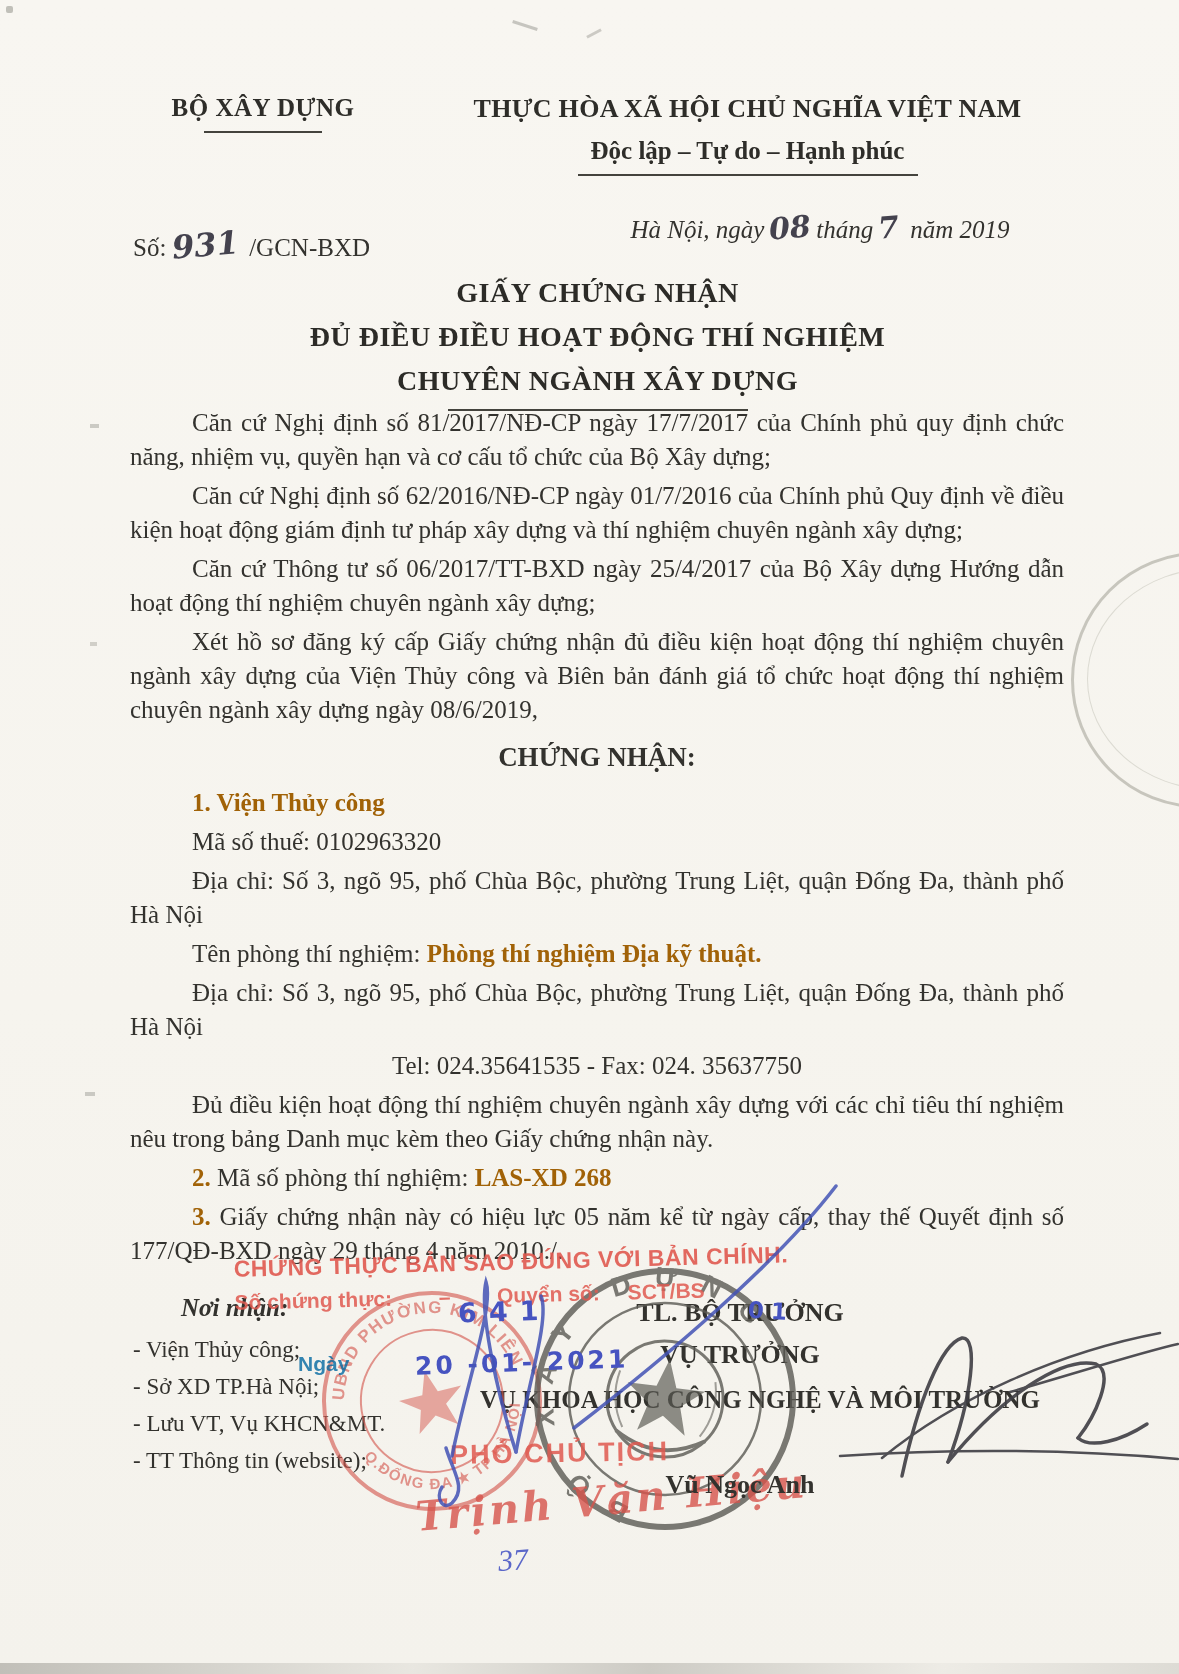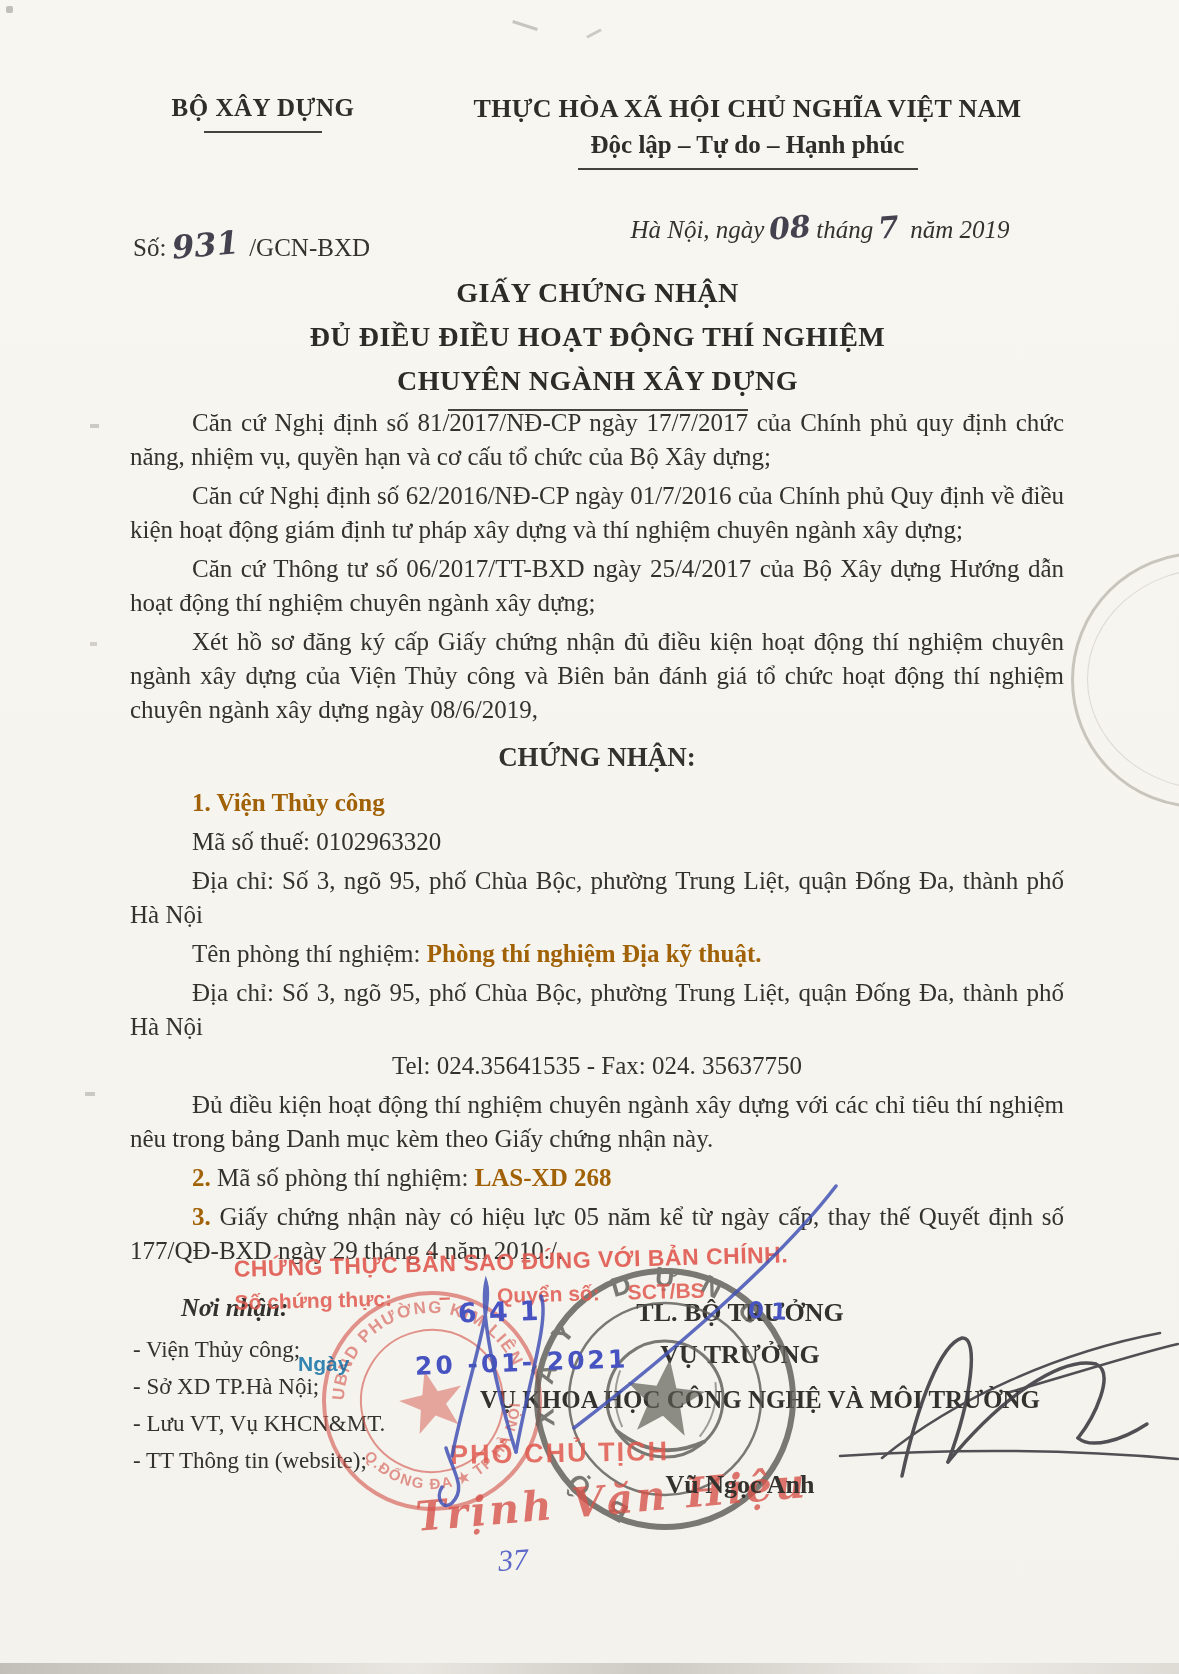--- a/index.html
+++ b/index.html
@@ -8,21 +8,21 @@
        font-family:"Liberation Serif","DejaVu Serif",serif;color:#33322e;}
   .abs{position:absolute;}
   .page{position:absolute;inset:0;}
   
   .hdr-left{left:118px;top:94px;width:290px;text-align:center;font-weight:bold;font-size:25px;letter-spacing:.5px;color:#2e2d29;}
   .rule{border-top:2px solid #44433d;height:0;margin:9px auto 0;}
   .rule.sm{width:118px;}
   .rule.md{width:340px;border-top-width:2.5px;}
   .hdr-right{left:415px;top:94px;width:665px;text-align:center;color:#2e2d29;}
   .hdr-right .l1{font-weight:bold;font-size:26px;letter-spacing:.3px;}
-  .hdr-right .l2{font-weight:bold;font-size:25px;margin-top:7px;}
+  .hdr-right .l2{font-weight:bold;font-size:25px;margin-top:13px;}
   .doc-no{left:133px;top:226px;font-size:25px;}
   .hand{font-family:"DejaVu Serif",serif;font-style:italic;font-weight:bold;color:#44424e;display:inline-block;transform:rotate(-5deg);}
   .doc-no .hand{font-size:32px;margin:0 10px 0 6px;}
   .date-line{left:565px;top:210px;width:510px;text-align:center;font-style:italic;font-size:25px;}
   .date-line .hand{font-size:30px;margin:0 5px;}
   
   .title{left:0;right:0;top:271px;text-align:center;font-weight:bold;color:#2c2b27;padding-left:16px;}
   .title div{font-size:28px;line-height:44px;letter-spacing:.5px;}
   .title .rule{width:300px;margin-top:6px;}
   

